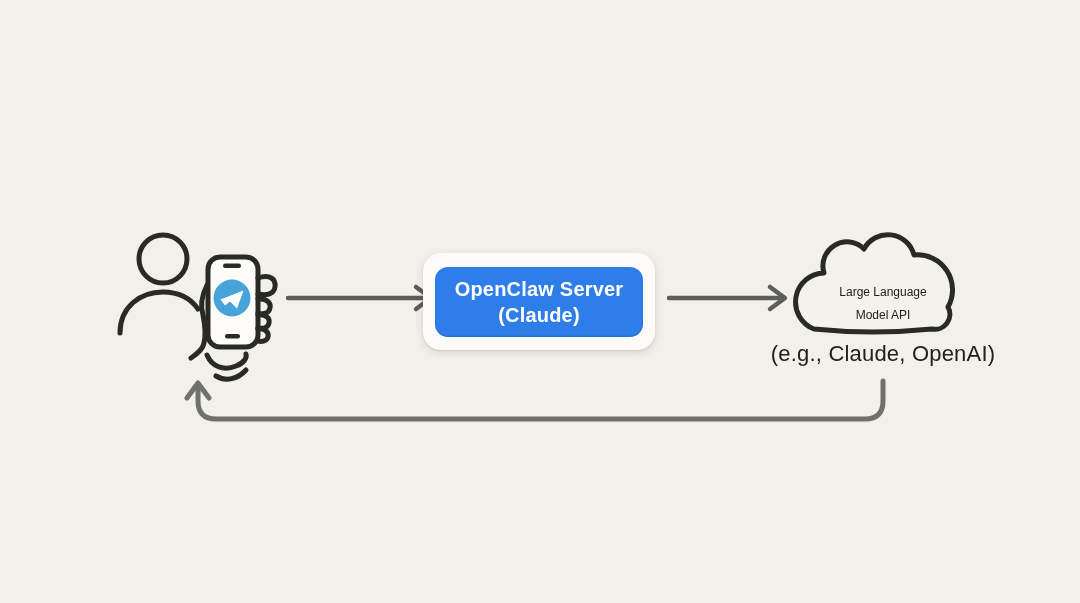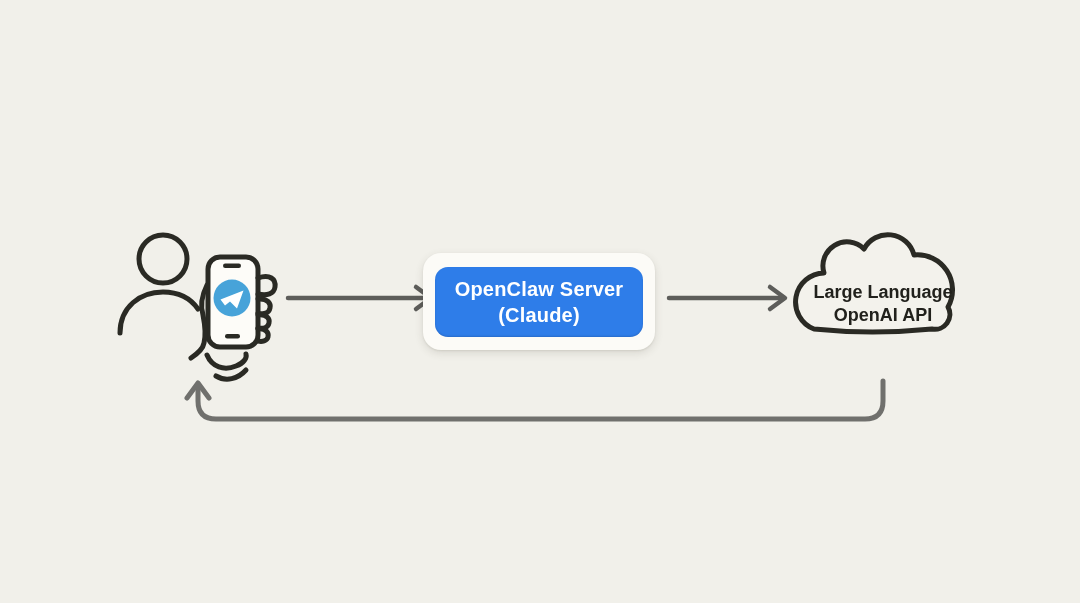--- a/index.html
+++ b/index.html
@@ -38,21 +38,21 @@
   .server-box .line{
     color:var(--server-text,#ffffff);
     font-weight:700;font-size:20px;line-height:26px;
     letter-spacing:.2px;white-space:nowrap;
   }
 
   
   .cloud-label{
     position:absolute;left:793px;top:281px;width:180px;
     text-align:center;color:var(--ink-text,#21211c);
-    font-weight:700;font-size:18px;line-height:23px;
+    font-weight:400;font-size:12px;line-height:23px;
   }
   .cloud-caption{
     position:absolute;left:763px;top:341px;width:240px;
     text-align:center;color:var(--ink-text,#21211c);
     font-weight:400;font-size:22px;line-height:26px;
     letter-spacing:.2px;white-space:nowrap;
   }
 </style>
 </head>
 <body>
@@ -114,16 +114,17 @@
 
   <div class="server-card">
     <div class="server-box">
       <div class="line">OpenClaw Server</div>
       <div class="line">(Claude)</div>
     </div>
   </div>
 
   <div class="cloud-label">
     <div>Large Language</div>
-    <div>OpenAI API</div>
+    <div>Model API</div>
   </div>
+  <div class="cloud-caption">(e.g., Claude, OpenAI)</div>
 
 </div>
 
 </body></html>

